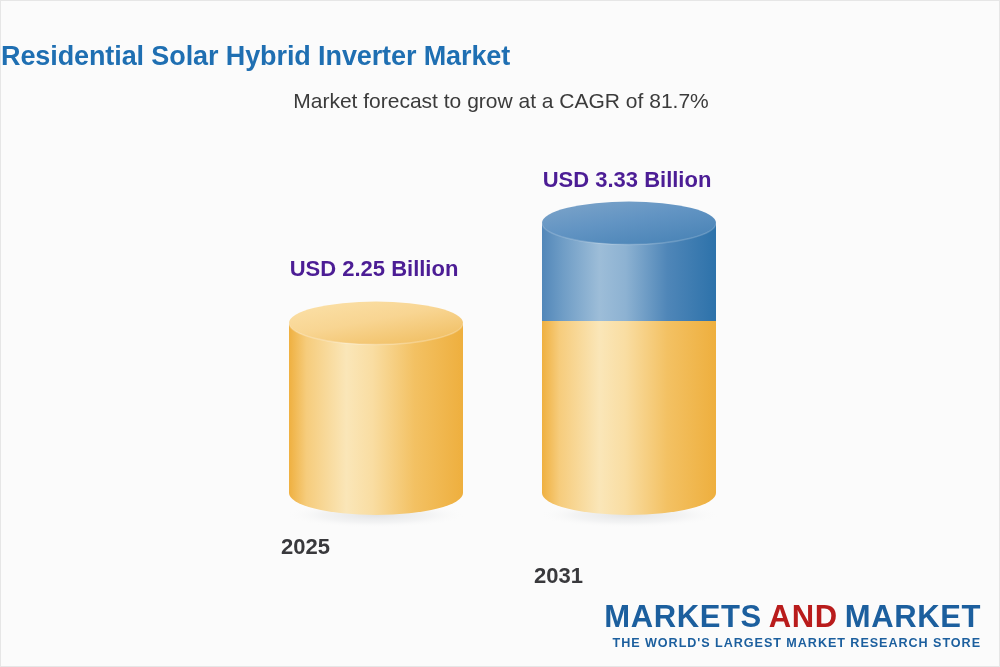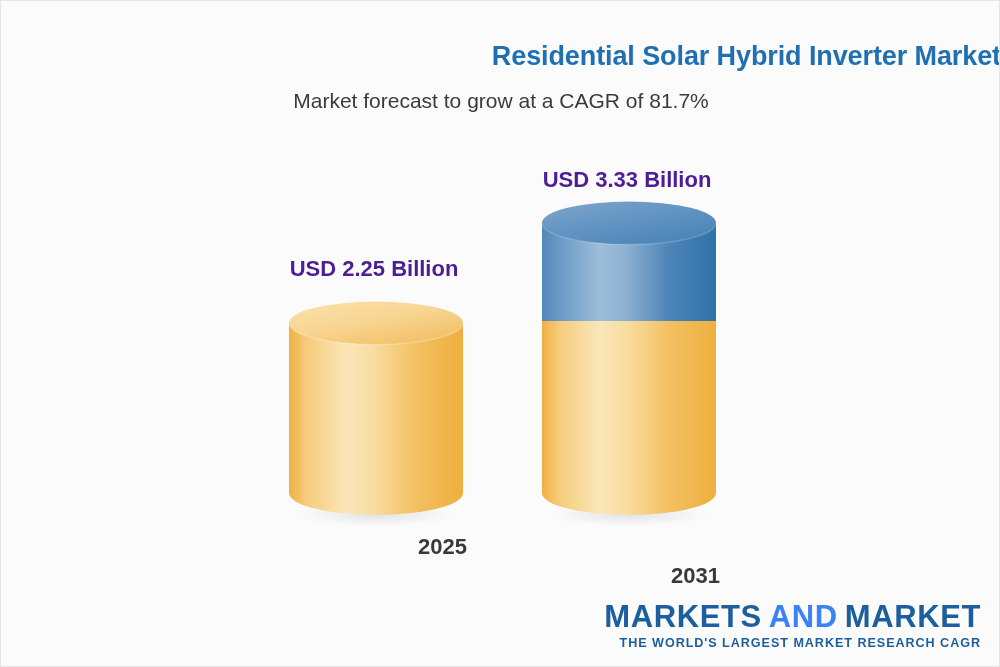--- a/index.html
+++ b/index.html
@@ -19,21 +19,21 @@
     border: 1px solid #e6e6e6;
     overflow: hidden;
   }
 
   
   .chart-title {
     position: absolute;
     top: 40px;
     left: 0;
     width: 1000px;
-    text-align: right;
+    text-align: left;
     font-size: 27px;
     font-weight: bold;
     color: #1f6fb2;
     letter-spacing: -0.1px;
     white-space: nowrap;
   }
   .chart-subtitle {
     position: absolute;
     top: 88px;
     left: 0;
@@ -61,21 +61,21 @@
     color: #4c1d95;
     white-space: nowrap;
     text-align: center;
   }
   .cat-label {
     position: absolute;
     font-size: 22px;
     font-weight: bold;
     color: #39393c;
     white-space: nowrap;
-    text-align: right;
+    text-align: left;
   }
 
   
   .cyl {
     position: absolute;
   }
   .cyl svg { display: block; }
 
   
   .footer-url {
@@ -93,21 +93,21 @@
     text-align: right;
     line-height: 1;
   }
   .logo-main {
     font-size: 31px;
     font-weight: bold;
     letter-spacing: 0.6px;
     white-space: nowrap;
   }
   .logo-word-blue { color: #1c5f9e; }
-  .logo-word-gold { color: #3b82f6; }
+  .logo-word-gold { color: #b91c1c; }
   .logo-tag {
     margin-top: 5px;
     font-size: 12.6px;
     font-weight: bold;
     letter-spacing: 0.95px;
     color: #1c5f9e;
     white-space: nowrap;
   }
 </style>
 </head>
@@ -218,16 +218,16 @@
 
     <div class="cat-label" style="left:280px; top:533px; width:186px;">2025</div>
 
     <div class="cat-label" style="left:533px; top:562px; width:186px;">2031</div>
 
   </div>
 
 
   <div class="logo">
     <div class="logo-main"><span class="logo-word-blue">MARKETS</span><span class="logo-word-gold" style="margin:0 7px;">AND</span><span class="logo-word-blue">MARKET</span></div>
-    <div class="logo-tag">THE WORLD'S LARGEST MARKET RESEARCH CAGR</div>
+    <div class="logo-tag">THE WORLD'S LARGEST MARKET RESEARCH STORE</div>
   </div>
 
 </div>
 
 </body></html>

